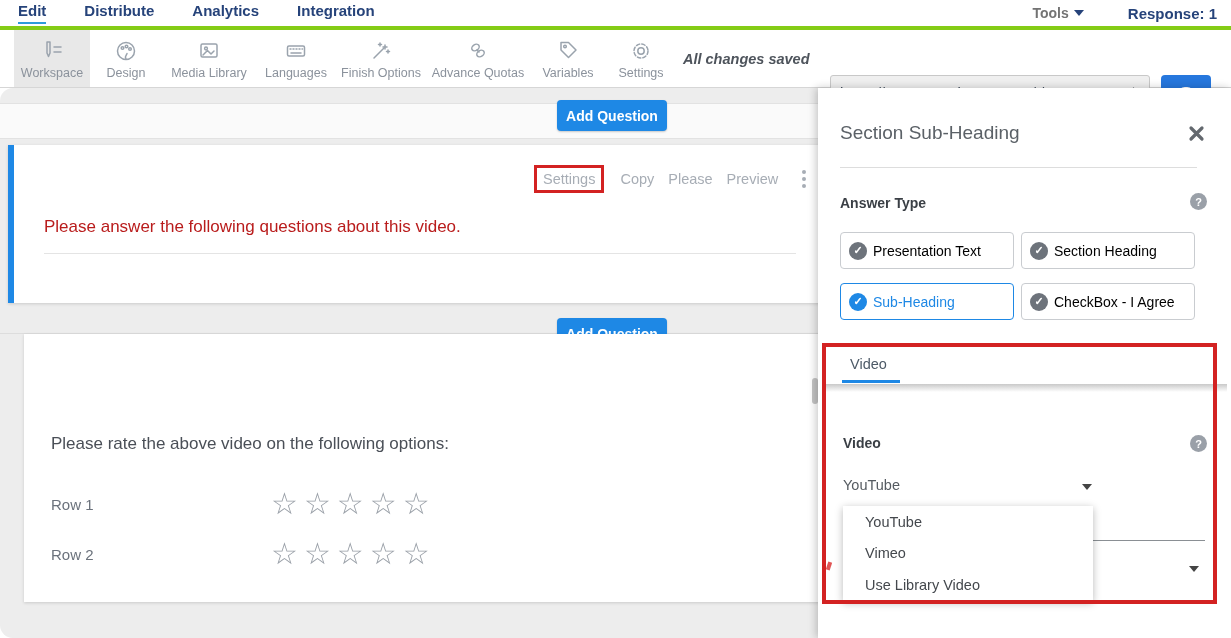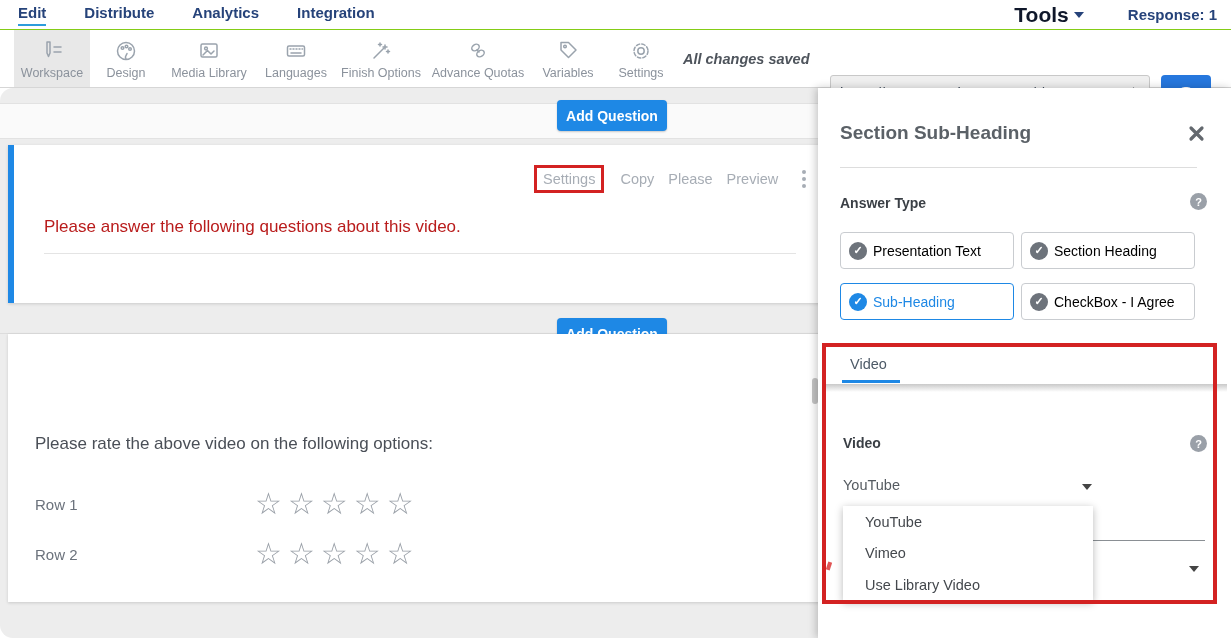--- a/index.html
+++ b/index.html
@@ -2,26 +2,26 @@
 <html><head>
 <meta charset="utf-8">
 <style>
   * { margin:0; padding:0; box-sizing:border-box; }
   html,body { width:1231px; height:638px; overflow:hidden; background:#fff;
     font-family:"Liberation Sans", sans-serif; }
   .page { position:relative; width:1231px; height:638px; background:#fff; }
 
   
   .topnav { position:absolute; left:0; top:0; width:100%; height:30px; background:#fff;
-    border-bottom:1px solid #84cc16; display:flex; align-items:center; }
+    border-bottom:4px solid #84cc16; display:flex; align-items:center; }
   .topnav .links { display:flex; gap:38px; padding-left:18px; }
   .navlink { font-size:15px; font-weight:700; color:#26437a; cursor:pointer; padding-bottom:3px; }
   .navlink.active { border-bottom:2px solid #2d9cdb; }
   .topnav .right { margin-left:auto; display:flex; align-items:center; gap:28px; padding-right:14px; }
-  .tools { font-size:21px; font-weight:700; color:#0f172a; display:flex; align-items:center; gap:5px; }
+  .tools { font-size:14px; font-weight:700; color:#737373; display:flex; align-items:center; gap:5px; }
   .caret-navy { width:0; height:0; border-left:5px solid transparent; border-right:5px solid transparent;
     border-top:6px solid #26437a; display:inline-block; }
   .response { font-size:15px; font-weight:700; color:#26437a;padding-left:16px; }
 
   
   .toolbar { position:absolute; left:0; top:30px; width:100%; height:58px; background:#fff;
     border-bottom:1px solid #d6d6d6; }
   .tb-items { position:absolute; left:14px; top:0; height:57px; display:flex; }
   .tb-item { height:57px; display:flex; flex-direction:column; align-items:center; justify-content:center;
     gap:2px; cursor:pointer; }
@@ -51,35 +51,35 @@
   .block1 { position:absolute; left:8px; top:57px; right:0; height:158px; background:#fff;
     border-left:6px solid #1e88e5; box-shadow:0 1px 3px rgba(0,0,0,.15); }
   .qmenu { position:absolute; left:520px; top:20px; display:flex; align-items:center; gap:14px; }
   .qmenu-item { font-size:14.5px; color:#a7adb5; cursor:pointer; }
   .qmenu-item.hl { border:3px solid #d32222; padding:3px 6px; margin-right:2px; }
   .dots { display:flex; flex-direction:column; gap:3px; margin-left:10px; cursor:pointer; }
   .dots i { width:4px; height:4px; border-radius:50%; background:#a7adb5; }
   .q1text { position:absolute; left:30px; top:72px; font-size:17px; color:#b91c1c; }
   .q1line { position:absolute; left:30px; top:108px; width:752px; height:1px; background:#e4e4e4; }
 
-  .block2 { position:absolute; left:8px; top:246px; right:0; height:268px; background:#fff;
+  .block2 { position:absolute; left:24px; top:246px; right:0; height:268px; background:#fff;
     box-shadow:0 1px 3px rgba(0,0,0,.15); }
   .q2text { position:absolute; left:27px; top:100px; font-size:17px; color:#4a4f57; }
   .rating-row { position:absolute; left:27px; display:flex; align-items:center; }
   .rr1 { top:155px; } .rr2 { top:205px; }
   .row-label { font-size:15px; color:#6b727c; width:220px; }
   .stars { display:flex; gap:6px; }
   .star { font-size:30px; line-height:30px; color:#9aa0a8; cursor:pointer; }
   .scroll-thumb { position:absolute; left:812px; top:290px; width:6px; height:26px;
     background:#c4c4c4; border-radius:3px; }
 
   
   .panel { position:absolute; left:818px; top:88px; width:413px; height:550px; background:#fff;
     box-shadow:-2px 0 8px rgba(0,0,0,.22); z-index:10; }
-  .p-title { position:absolute; left:22px; top:34px; font-size:19px; font-weight:700; color:#5b6167; }
+  .p-title { position:absolute; left:22px; top:34px; font-size:19px; font-weight:400; color:#5b6167; }
   .p-close { position:absolute; right:26px; top:37px; cursor:pointer; }
   .p-div { position:absolute; left:22px; top:79px; width:357px; height:1px; background:#ddd; }
   .at-label { position:absolute; left:22px; top:107px; font-size:14px; font-weight:700; color:#3a3f45; }
   .help { position:absolute; width:17px; height:17px; border-radius:50%; background:#9aa0a8; color:#fff;
     font-size:11px; font-weight:700; display:flex; align-items:center; justify-content:center; cursor:pointer; }
   .help1 { right:24px; top:105px; } .help2 { right:24px; top:347px; }
   .atbtn { position:absolute; width:174px; height:37px; background:#fff; border:1px solid #c9ccd0;
     border-radius:4px; display:flex; align-items:center; gap:6px; padding-left:8px; cursor:pointer; }
   .atbtn .chk { width:18px; height:18px; border-radius:50%; background:#6d737b; color:#fff; font-size:11px;
     font-weight:700; display:flex; align-items:center; justify-content:center; flex:none; }

